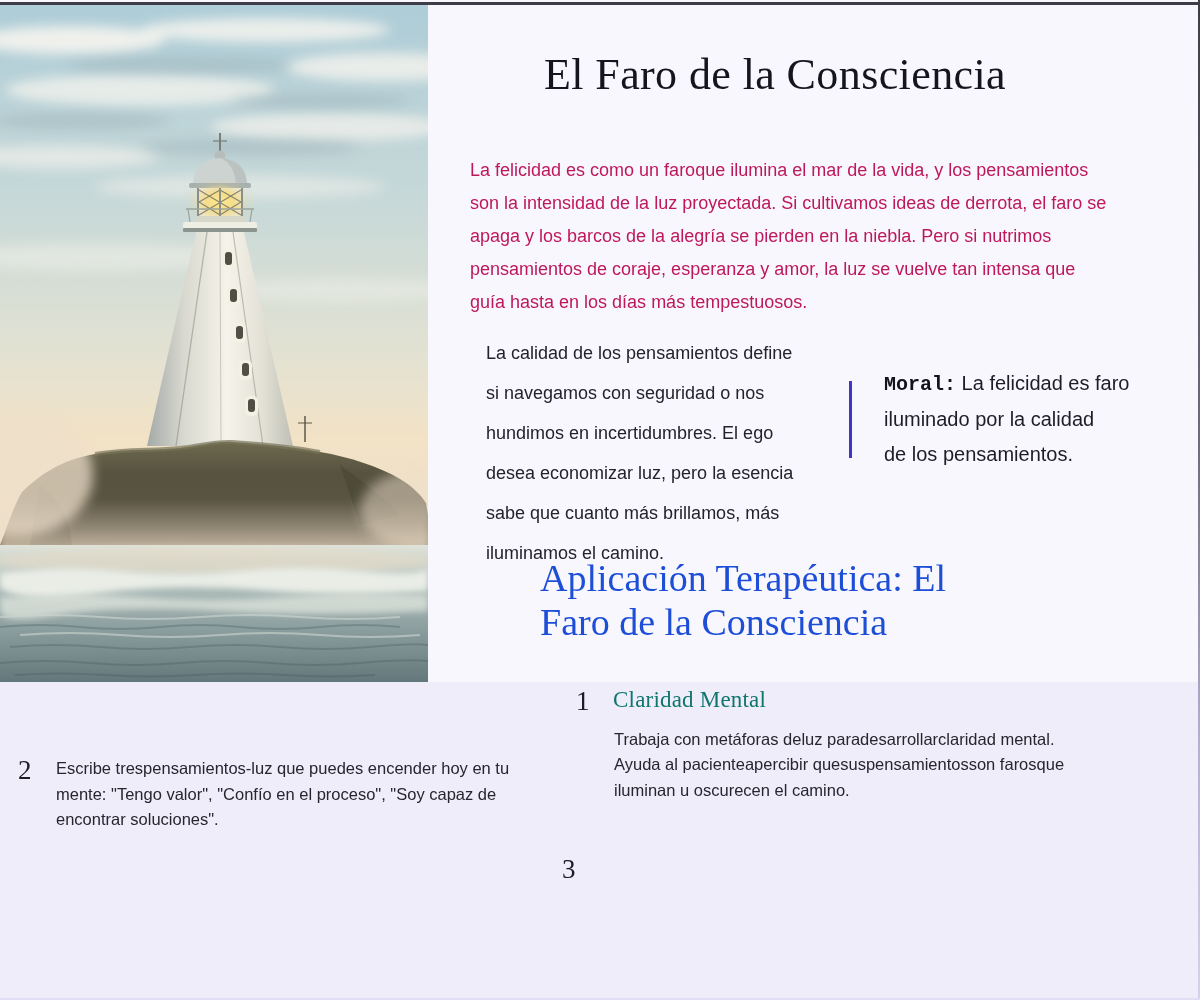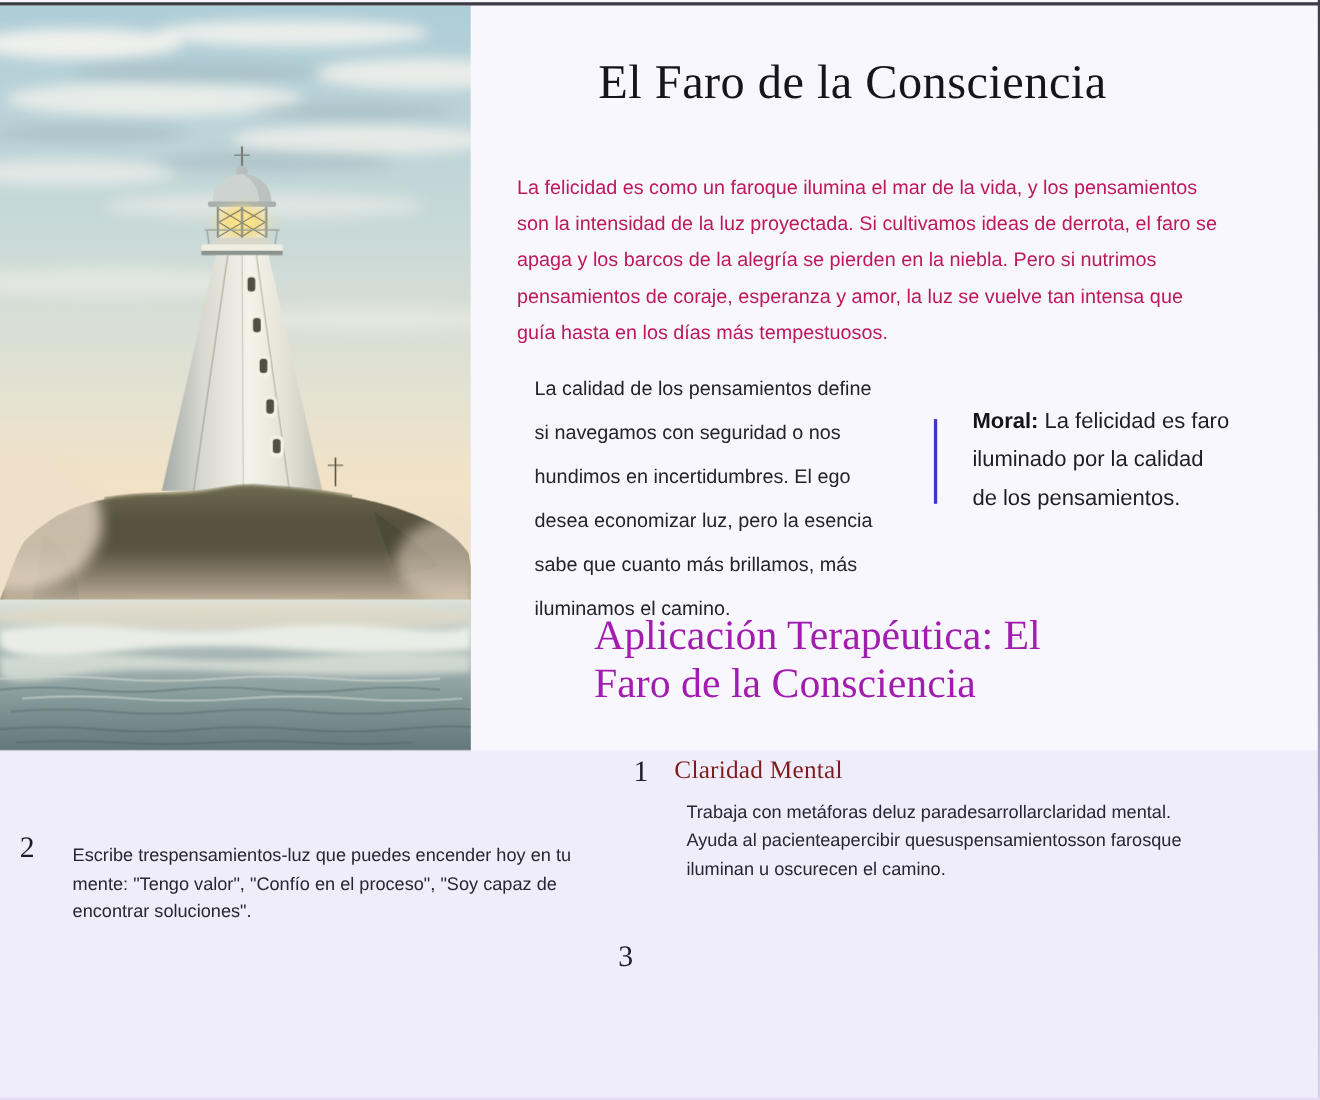--- a/index.html
+++ b/index.html
@@ -17,29 +17,29 @@
 
   h1.title{position:absolute;left:430px;top:50px;width:690px;margin:0;text-align:center;
     font:400 44px/1.15 "Liberation Serif",serif;color:#15151e;letter-spacing:.4px;}
   .intro{position:absolute;left:470px;top:154px;width:720px;margin:0;
     font:400 18px/33px "Liberation Sans",sans-serif;color:#be185d;}
   .bodycol{position:absolute;left:470px;top:317px;width:360px;margin:16px;
     font:400 18px/40px "Liberation Sans",sans-serif;color:#23232c;}
   .moral-bar{position:absolute;left:849px;top:381px;width:3px;height:77px;background:#4334c8;}
   .moral{position:absolute;left:884px;top:366px;width:300px;margin:0;
     font:400 20px/35px "Liberation Sans",sans-serif;color:#1d1d26;}
-  .moral strong{font-weight:700;color:#13131b;}
+  .moral strong{font-weight:700;color:#13131b;font-family:Liberation Mono, monospace;}
   h2.section{position:absolute;left:540px;top:556px;width:580px;margin:0;
-    font:400 38px/44px "Liberation Serif",serif;color:#a21caf;}
+    font:400 38px/44px "Liberation Serif",serif;color:#1d4ed8;}
 
   .step{position:absolute;display:flex;gap:15px;}
   .step .num{flex:0 0 22px;padding-top:2px;font:400 27px/1 "Liberation Serif",serif;
     color:#1c1c25;font-feature-settings:"onum";text-align:left;}
-  .step h3{margin:0 0 13px 0;font:400 23px/1.2 "Liberation Serif",serif;color:#7f1d1d;letter-spacing:.2px;}
-  .step p{margin:11px;font:400 16.5px/25.5px "Liberation Sans",sans-serif;color:#26262f;}
+  .step h3{margin:0 0 13px 0;font:400 23px/1.2 "Liberation Serif",serif;color:#0f766e;letter-spacing:.2px;}
+  .step p{margin:1px;font:400 16.5px/25.5px "Liberation Sans",sans-serif;color:#26262f;}
   .step-1{left:576px;top:4px;width:575px;}
   .step-2{left:18px;top:73px;width:545px;}
   .step-3{left:562px;top:172px;width:590px;}
 </style>
 </head>
 <body>
 
 <div class="page">
   <div class="top-rule"></div>
   <div class="right-rule"></div>

